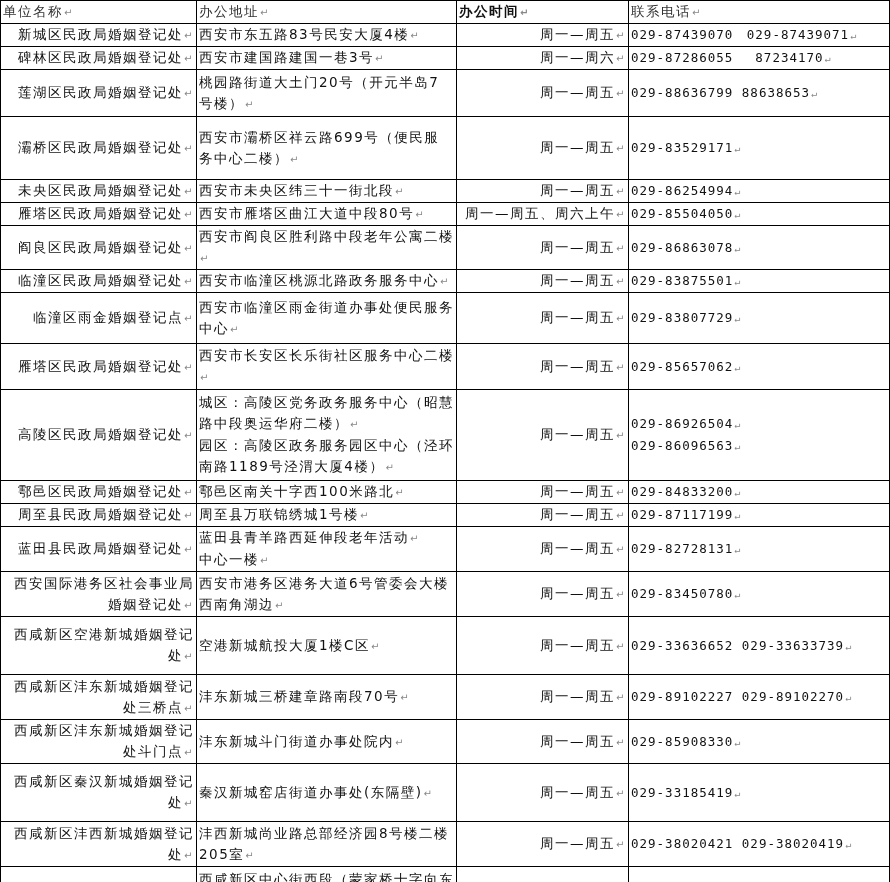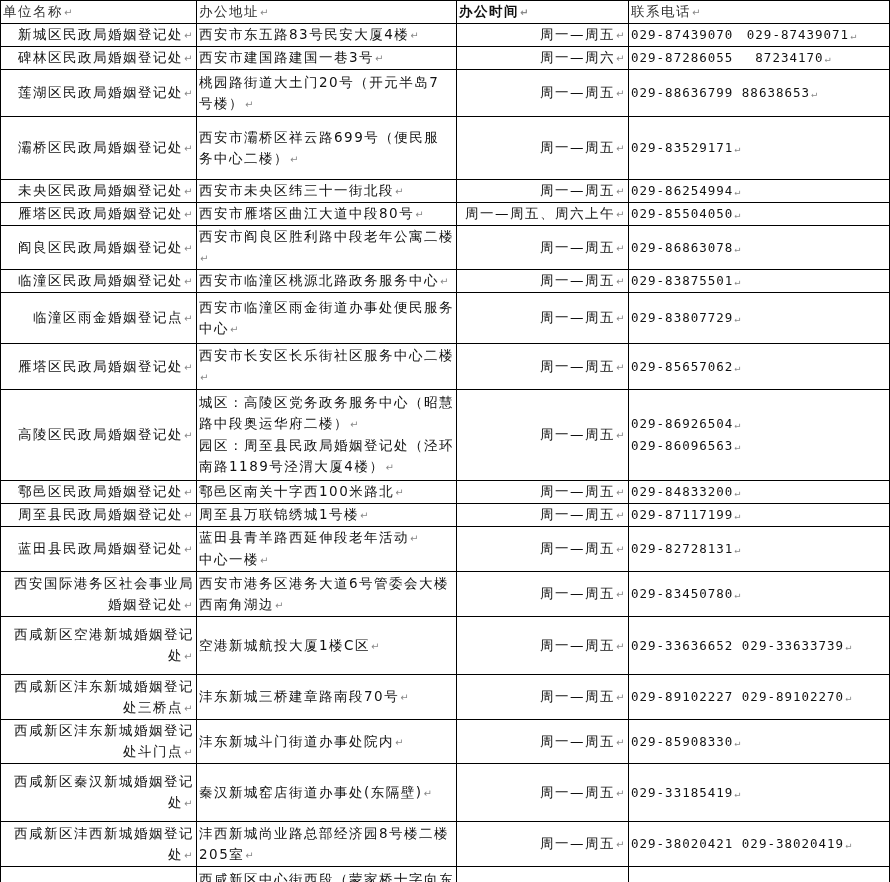--- a/index.html
+++ b/index.html
@@ -110,21 +110,21 @@
         <td class="l"><span class=""><span>西安市长安区长乐街社区服务中心二楼</span><span class="mark">↵</span></span></td>
         <td class="c"><span>周一—周五</span><span class="mark">↵</span></td>
         <td class="phone">
           <span class="line"><span>029-85657062</span><span class="mark">↵</span></span>
         </td>
       </tr>
       <tr style="height: 91px;">
         <td class="c"><span>高陵区民政局婚姻登记处</span><span class="mark">↵</span></td>
         <td class="l">
           <span class="line"><span>城区：高陵区党务政务服务中心（昭慧路中段奥运华府二楼）</span><span class="mark">↵</span></span>
-          <span class="line"><span>园区：周至县民政局婚姻登记处（泾环南路1189号泾渭大厦4楼）</span><span class="mark">↵</span></span>
+          <span class="line"><span>园区：高陵区政务服务园区中心（泾环南路1189号泾渭大厦4楼）</span><span class="mark">↵</span></span>
         </td>
         <td class="c"><span>周一—周五</span><span class="mark">↵</span></td>
         <td class="phone">
           <span class="line"><span>029-86926504</span><span class="mark">↵</span></span>
           <span class="line"><span>029-86096563</span><span class="mark">↵</span></span>
         </td>
       </tr>
       <tr style="height: 22px;">
         <td class="c"><span>鄠邑区民政局婚姻登记处</span><span class="mark">↵</span></td>
         <td class="l"><span class=""><span>鄠邑区南关十字西100米路北</span><span class="mark">↵</span></span></td>

